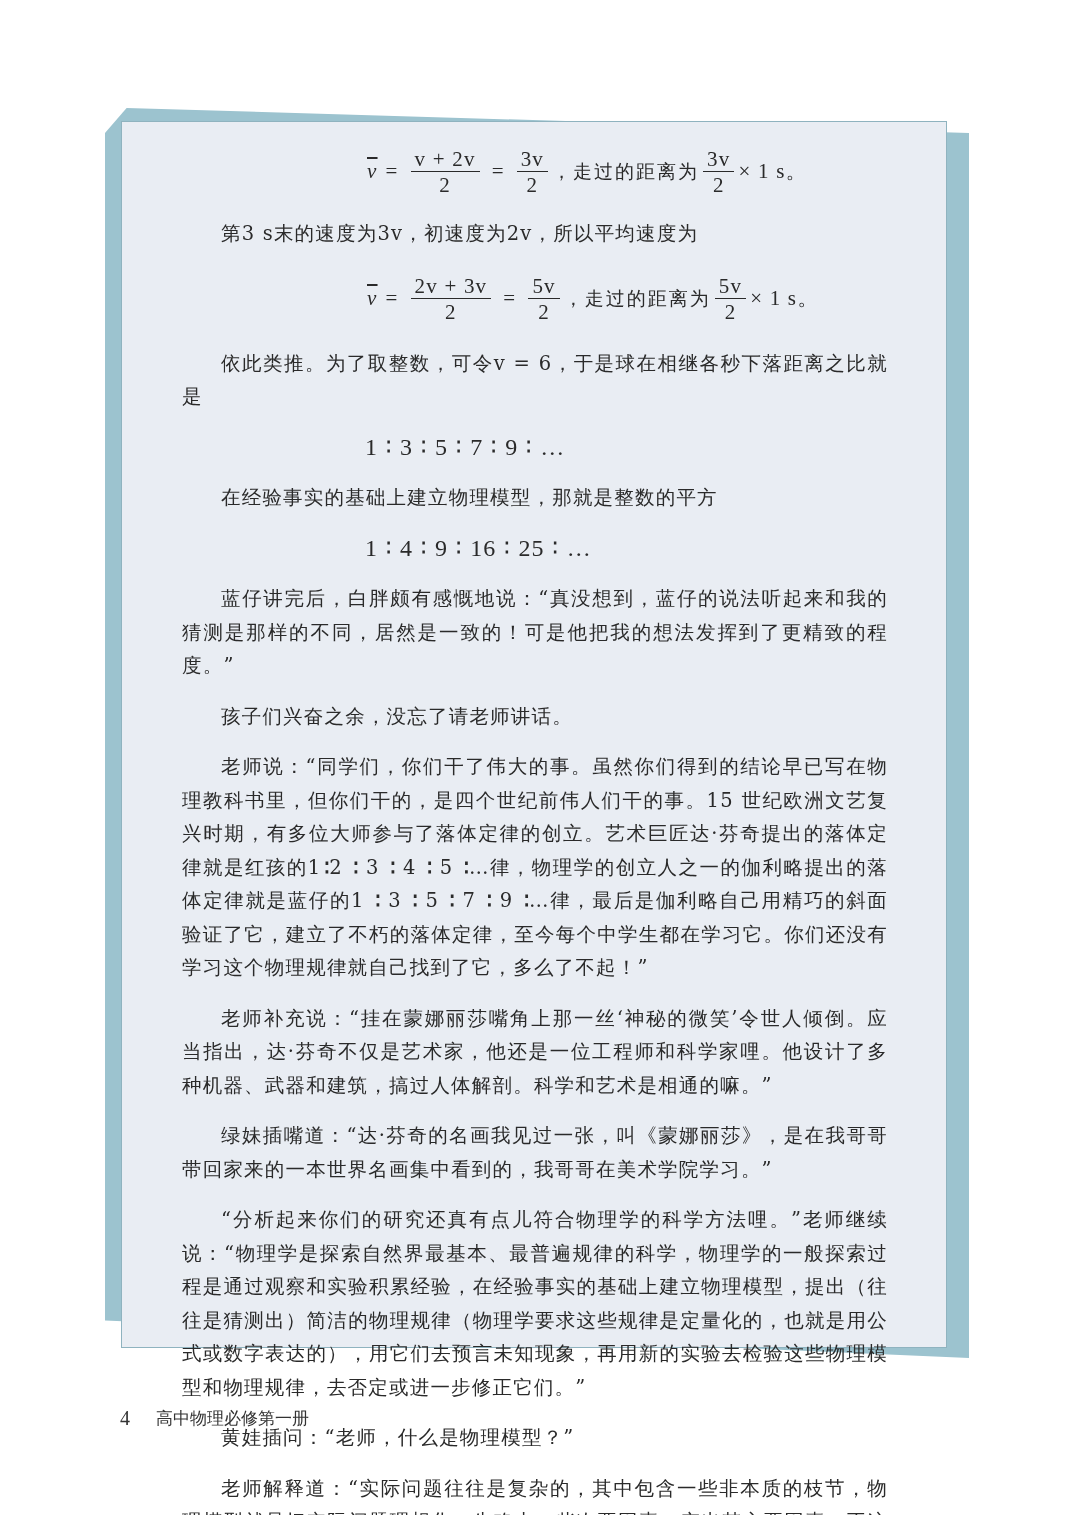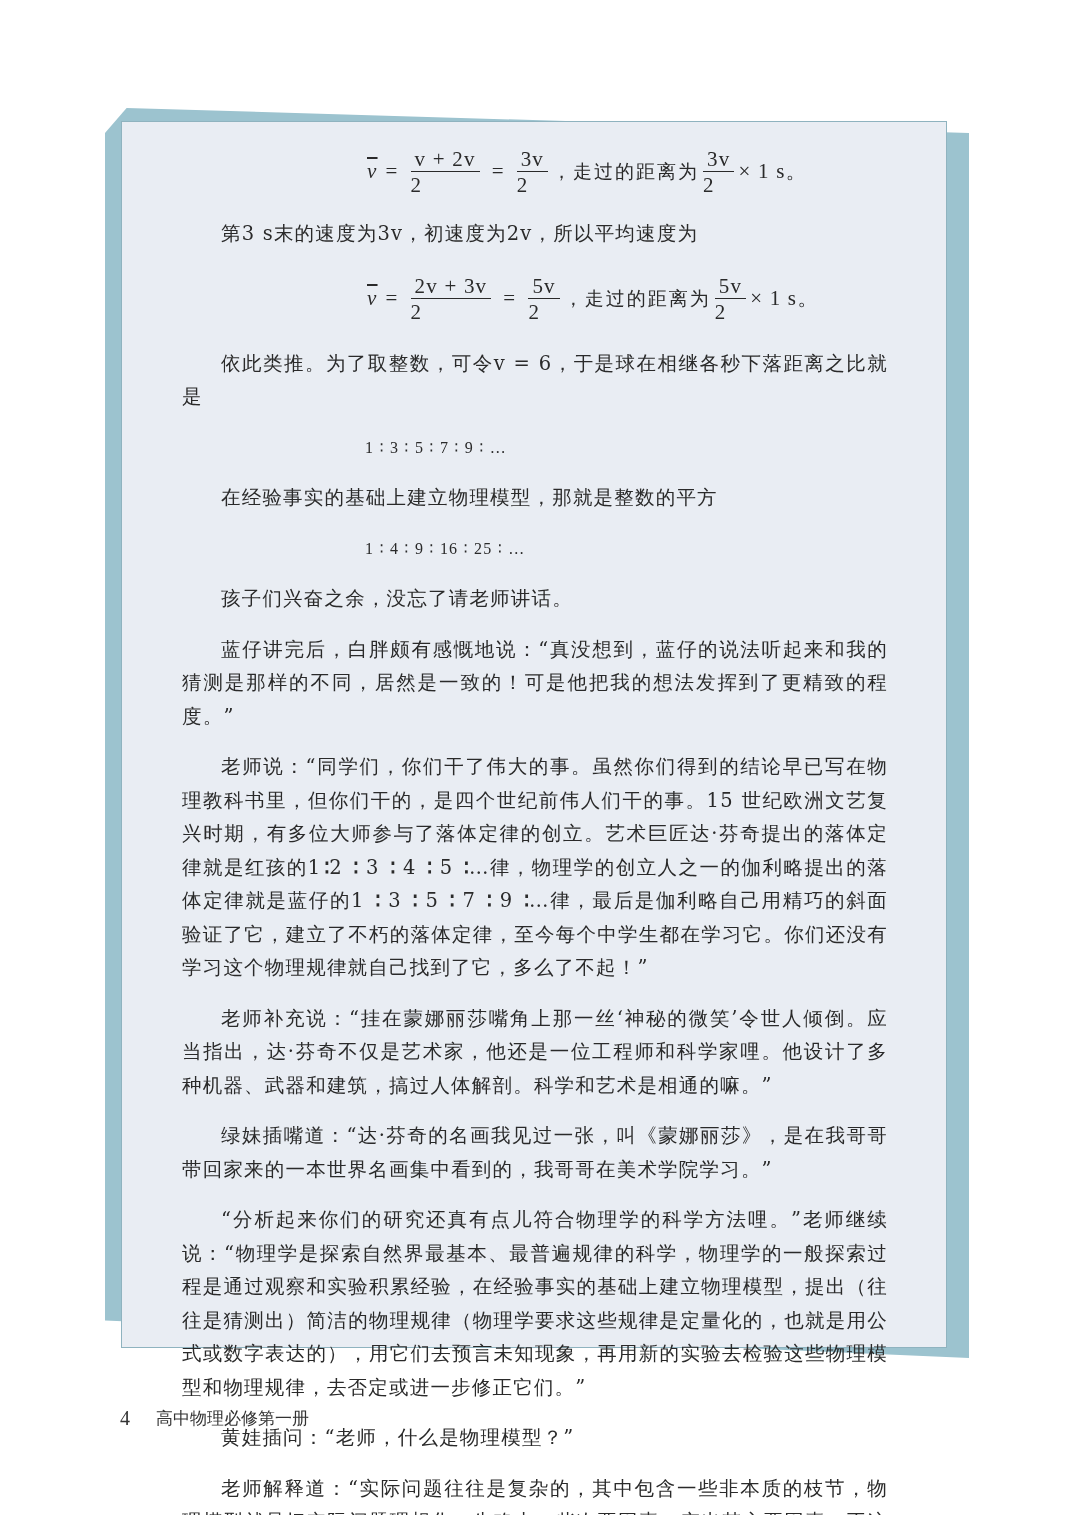--- a/index.html
+++ b/index.html
@@ -12,26 +12,26 @@
     background:#9cc3cf;
     clip-path: polygon(2.5% 0, 100% 2%, 100% 100%, 0 97%, 0 2%);
   }
   .card {
     position:absolute; left:121px; top:121px; width:826px; height:1227px;
     background:#e9edf3; border:1px solid #8fb3bf; box-sizing:border-box;
   }
   .content { position:absolute; left:43px; top:22px; width:740px; font-size:19.5px; line-height:33.5px; letter-spacing:1.2px; }
   .p { text-indent:2em; margin:17px; text-align:justify; text-align-last:left; }
   .formula { display:flex; align-items:center; justify-content:flex-start; height:56px; font-family:"Liberation Serif", serif; font-size:21px; font-style:normal; }
-  .frac { display:inline-flex; flex-direction:column; align-items:flex-start; margin:0 4px; vertical-align:middle; line-height:22px; }
+  .frac { display:inline-flex; flex-direction:column; align-items:center; margin:0 4px; vertical-align:middle; line-height:22px; }
   .frac .num { border-bottom:1.5px solid #2a2a2a; padding:0 4px 1px; }
   .frac .den { padding-top:2px; }
   .vbar { text-decoration:overline; font-style:italic; }
   .op { margin:0 8px; }
-  .ratio { text-align:left; padding-left:200px; font-family:"Liberation Serif", serif; font-size:16px; height:33.5px; }
+  .ratio { text-align:left; padding-left:200px; font-family:"Liberation Serif", serif; font-size:24px; height:33.5px; }
   .footer { position:absolute; left:120px; top:1407px; font-size:17px; color:#333; display:flex; gap:26px; }
   .footer .num { font-family:"Liberation Serif", serif; font-size:20px; }
 </style>
 </head>
 <body>
 
 <div class="shadow-sheet"></div>
 
 <div class="card">
   <div class="content">
@@ -75,22 +75,22 @@
           <span class="num">5v</span>
           <span class="den">2</span>
         </span>
       <span>× 1 s。</span>
     </div>
 
     <p class="p">依此类推。为了取整数，可令v = 6，于是球在相继各秒下落距离之比就是</p>
     <div class="ratio">1 ∶ 3 ∶ 5 ∶ 7 ∶ 9 ∶ …</div>
     <p class="p">在经验事实的基础上建立物理模型，那就是整数的平方</p>
     <div class="ratio">1 ∶ 4 ∶ 9 ∶ 16 ∶ 25 ∶ …</div>
+    <p class="p">蓝仔讲完后，白胖颇有感慨地说：“真没想到，蓝仔的说法听起来和我的猜测是那样的不同，居然是一致的！可是他把我的想法发挥到了更精致的程度。”</p>
     <p class="p">孩子们兴奋之余，没忘了请老师讲话。</p>
-    <p class="p">蓝仔讲完后，白胖颇有感慨地说：“真没想到，蓝仔的说法听起来和我的猜测是那样的不同，居然是一致的！可是他把我的想法发挥到了更精致的程度。”</p>
     <p class="p">老师说：“同学们，你们干了伟大的事。虽然你们得到的结论早已写在物理教科书里，但你们干的，是四个世纪前伟人们干的事。15 世纪欧洲文艺复兴时期，有多位大师参与了落体定律的创立。艺术巨匠达·芬奇提出的落体定律就是红孩的1∶2 ∶ 3 ∶ 4 ∶ 5 ∶…律，物理学的创立人之一的伽利略提出的落体定律就是蓝仔的1 ∶ 3 ∶ 5 ∶ 7 ∶ 9 ∶…律，最后是伽利略自己用精巧的斜面验证了它，建立了不朽的落体定律，至今每个中学生都在学习它。你们还没有学习这个物理规律就自己找到了它，多么了不起！”</p>
     <p class="p">老师补充说：“挂在蒙娜丽莎嘴角上那一丝‘神秘的微笑’令世人倾倒。应当指出，达·芬奇不仅是艺术家，他还是一位工程师和科学家哩。他设计了多种机器、武器和建筑，搞过人体解剖。科学和艺术是相通的嘛。”</p>
     <p class="p">绿妹插嘴道：“达·芬奇的名画我见过一张，叫《蒙娜丽莎》，是在我哥哥带回家来的一本世界名画集中看到的，我哥哥在美术学院学习。”</p>
     <p class="p">“分析起来你们的研究还真有点儿符合物理学的科学方法哩。”老师继续说：“物理学是探索自然界最基本、最普遍规律的科学，物理学的一般探索过程是通过观察和实验积累经验，在经验事实的基础上建立物理模型，提出（往往是猜测出）简洁的物理规律（物理学要求这些规律是定量化的，也就是用公式或数字表达的），用它们去预言未知现象，再用新的实验去检验这些物理模型和物理规律，去否定或进一步修正它们。”</p>
     <p class="p">黄娃插问：“老师，什么是物理模型？”</p>
     <p class="p">老师解释道：“实际问题往往是复杂的，其中包含一些非本质的枝节，物理模型就是把实际问题理想化，先略去一些次要因素，突出其主要因素。不这样做我们就得不到简洁的物理规律。拿你们研究的落体规律来说，空气的阻力或斜面的摩擦力就是次要因素，不排除和忽略它们，我们就得不到简洁的落体定律。你</p>
   </div>
 </div>
 
 <div class="footer">

